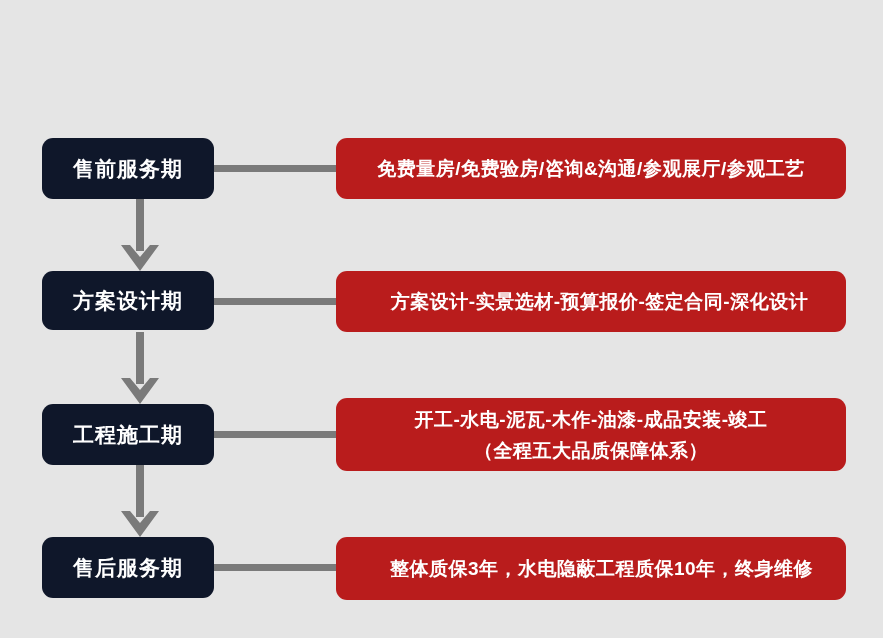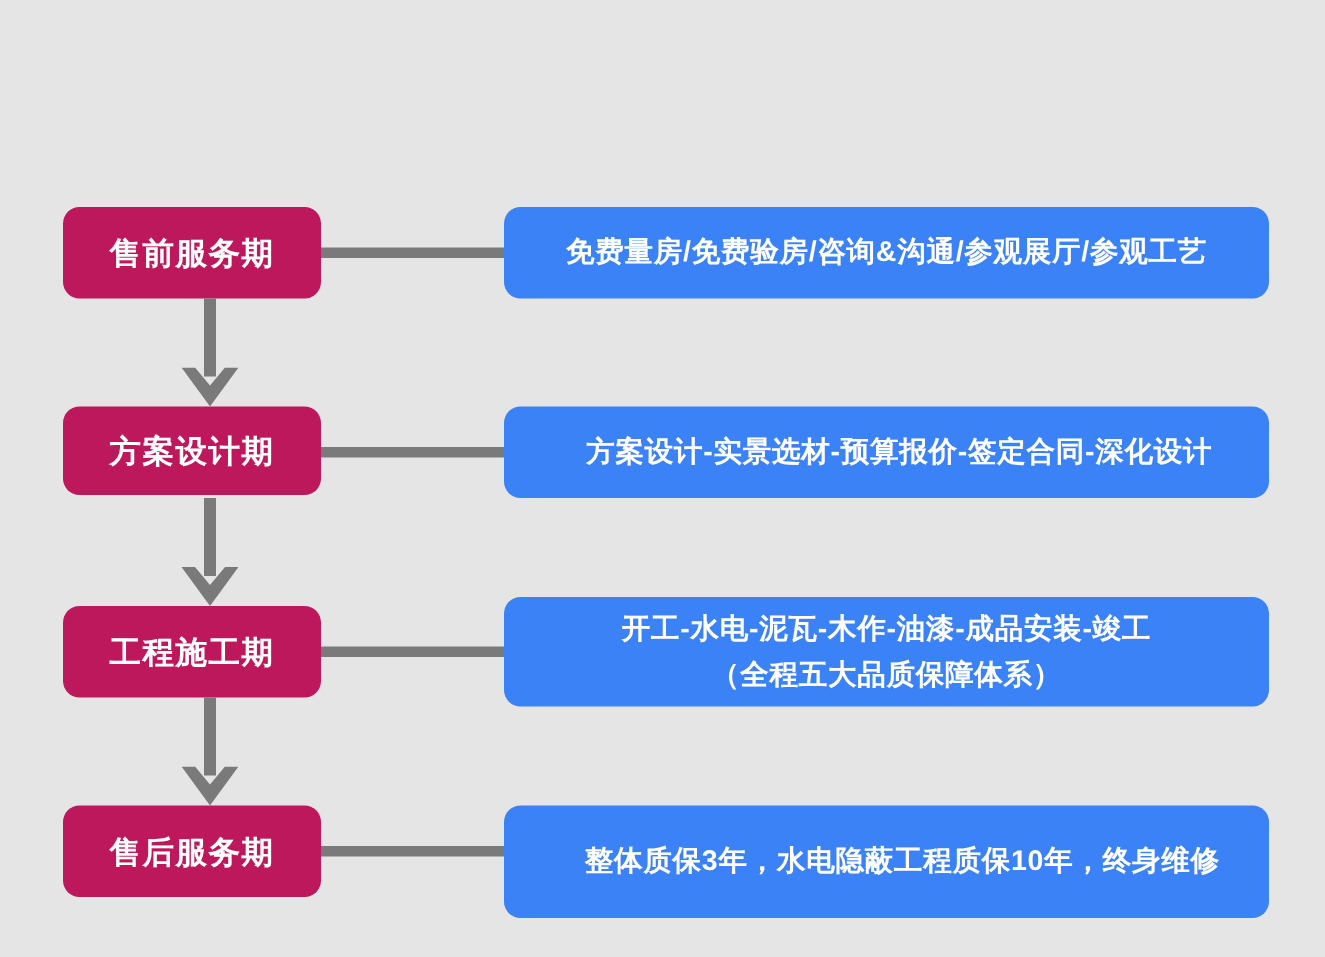--- a/index.html
+++ b/index.html
@@ -39,38 +39,38 @@
   .row {
     position: absolute;
     left: 0;
     width: 883px;
   }
 
   .stage-box {
     position: absolute;
     left: 42px;
     width: 172px;
-    background: #be185d;
+    background: #0f172a;
     border-radius: 11px;
     color: #ffffff;
     font-size: 21px;
     font-weight: bold;
     letter-spacing: 1px;
     display: flex;
     align-items: center;
     justify-content: center;
     text-align: center;
     box-sizing: border-box;
   }
 
   .desc-box {
     position: absolute;
     left: 336px;
     width: 510px;
-    background: #3b82f6;
+    background: #b91c1c;
     border-radius: 11px;
     color: #ffffff;
     font-size: 19px;
     font-weight: bold;
     letter-spacing: 0.5px;
     display: flex;
     flex-direction: column;
     align-items: center;
     justify-content: center;
     text-align: center;
@@ -173,18 +173,18 @@
         <polygon points="0,0 9,0 19,12 29,0 38,0 19,26" fill="#7a7a7a"></polygon>
       </svg>
     </div>
   </div>
 
   <div class="row" style="top:537px;">
     <div class="h-connector" style="top:27px;"></div>
     <div class="stage-box" style="top:0; height:61px;">
       <span>售后服务期</span>
     </div>
-    <div class="desc-box" style="top:0; height:75px;padding-left:21px;">
+    <div class="desc-box" style="top:0; height:63px;padding-left:21px;">
       <span>整体质保3年，水电隐蔽工程质保10年，终身维修</span>
     </div>
   </div>
 
 </div>
 
 </body></html>

